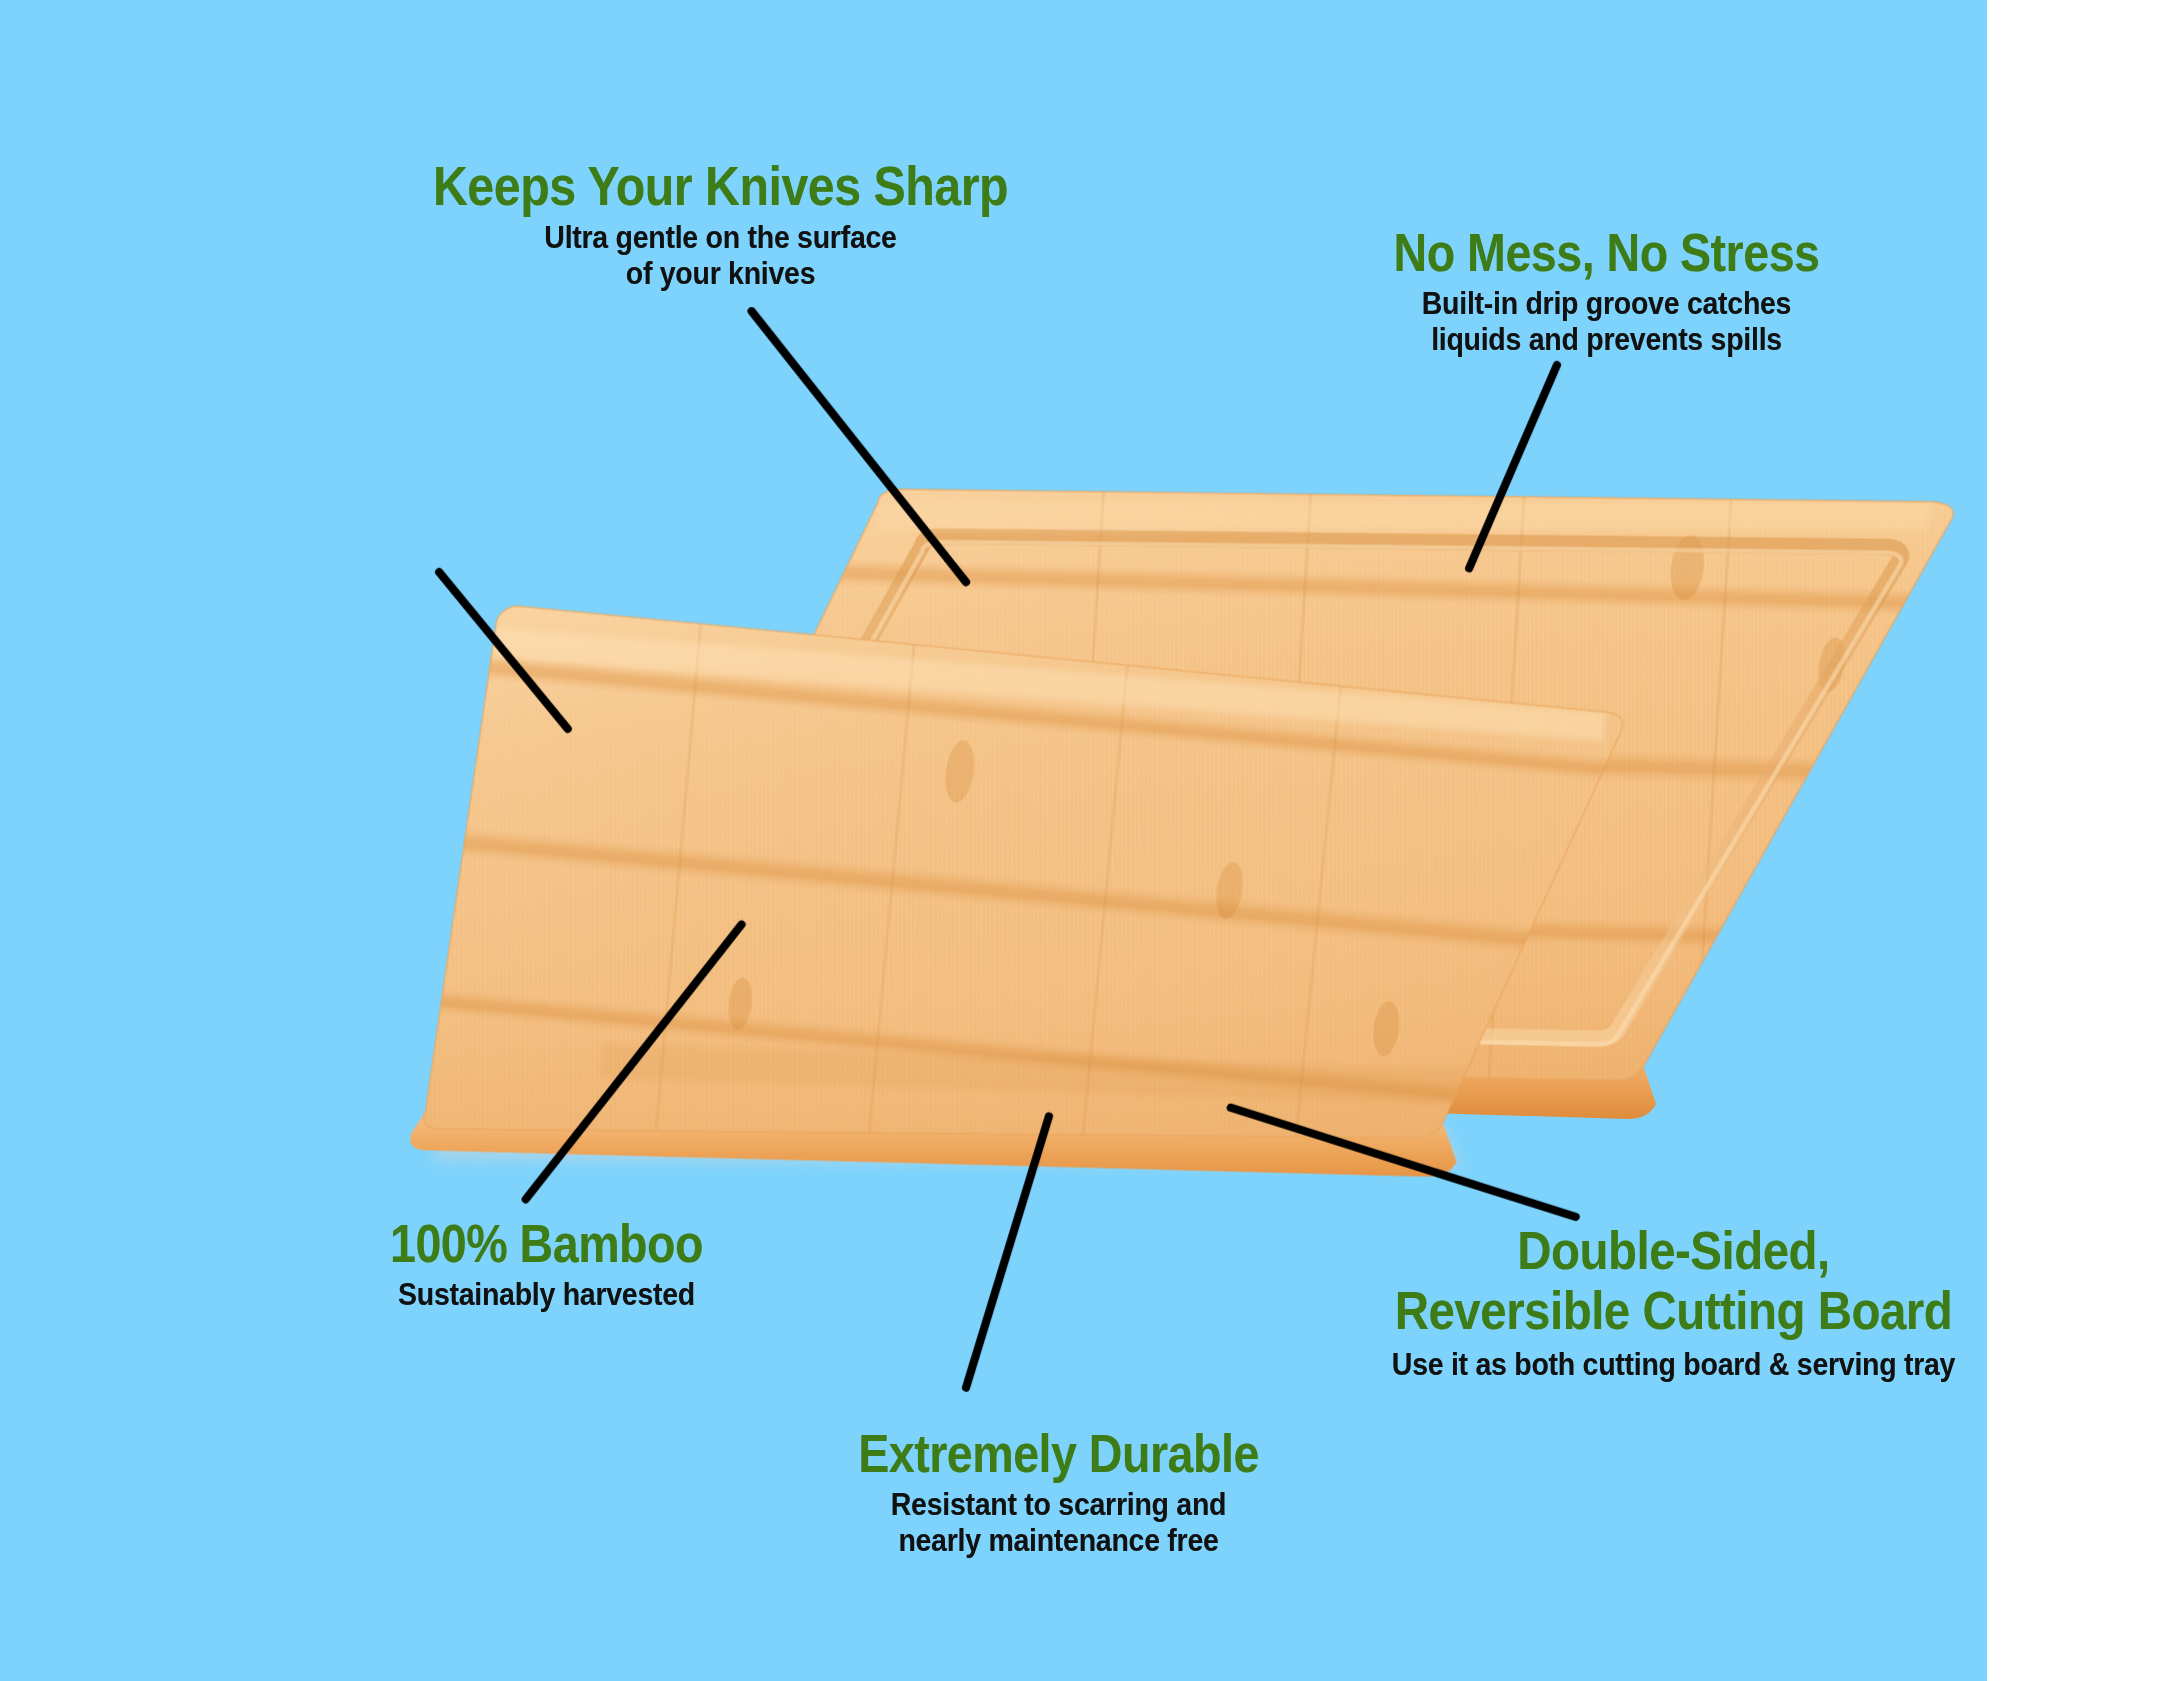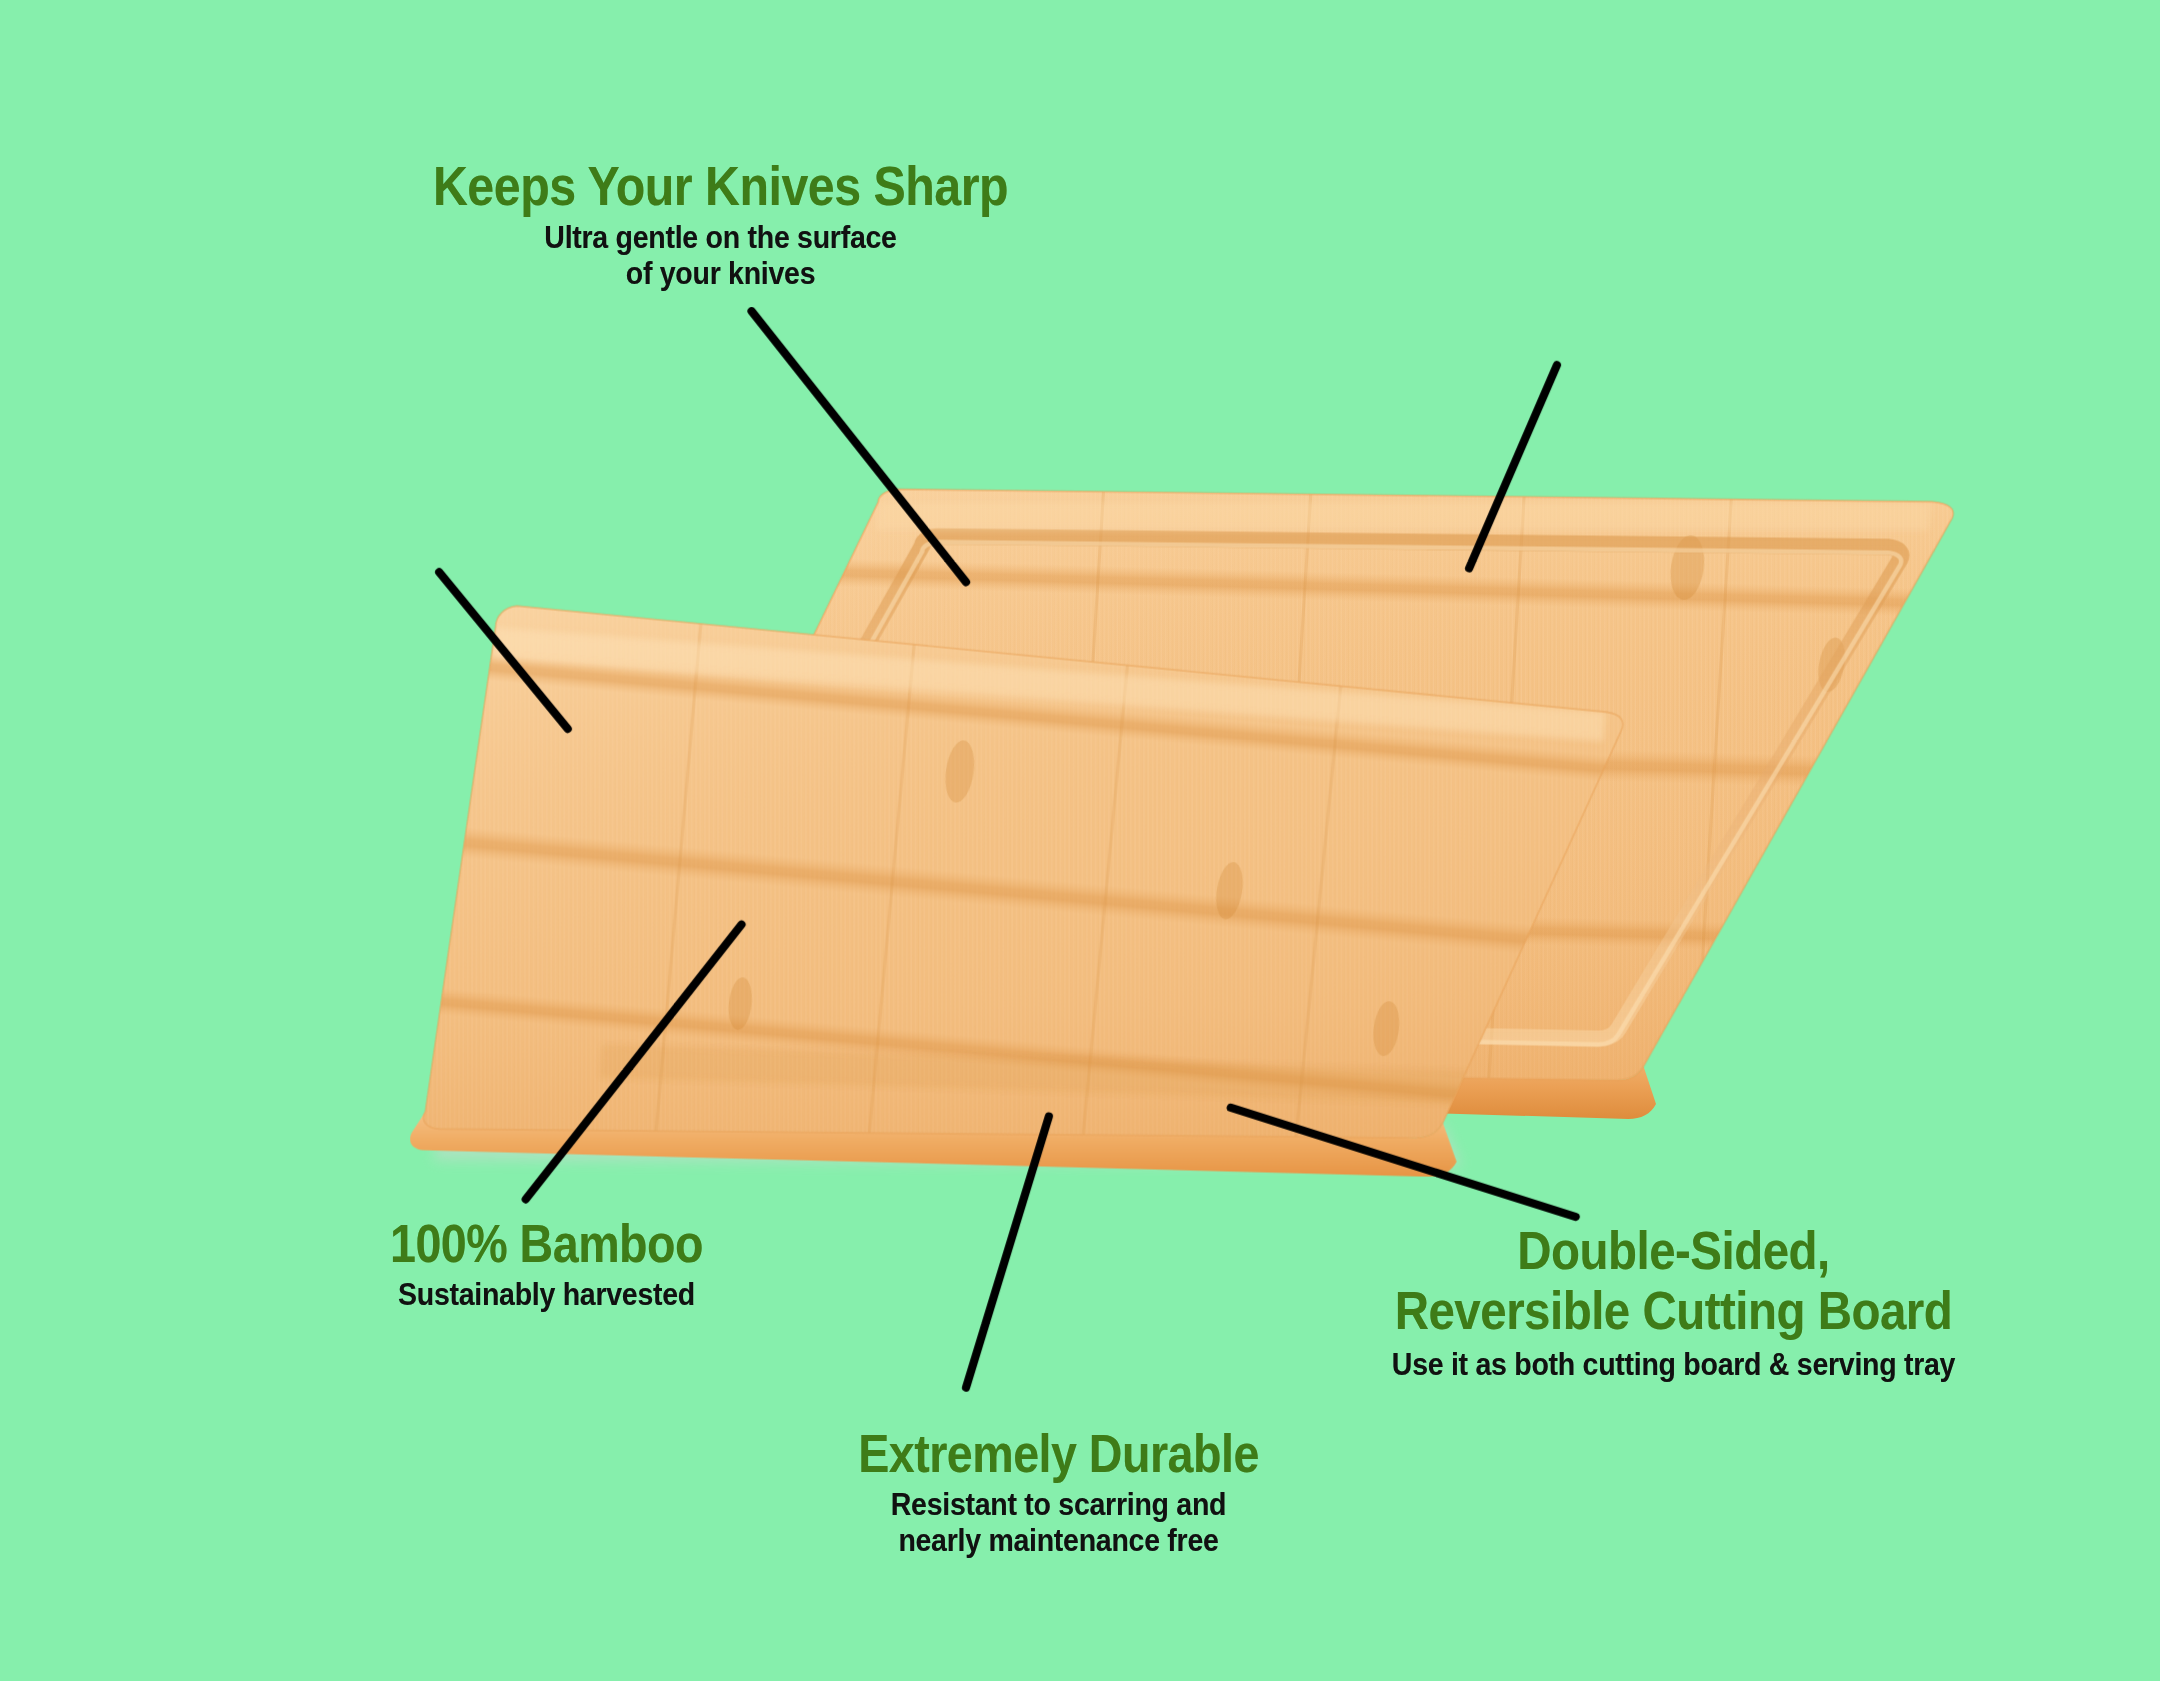--- a/index.html
+++ b/index.html
@@ -3,21 +3,21 @@
 <meta charset="utf-8">
 <title>Bamboo Cutting Board Infographic</title>
 <style>
   html,body{margin:0;padding:0;}
   body{
     width:2183px;height:1681px;
     background:#ffffff;
     font-family:"Liberation Sans","DejaVu Sans",sans-serif;
     position:relative;overflow:hidden;
   }
-  #stage{position:absolute;left:0;top:0;width:2160px;height:1681px;background:#86efac;}
+  #stage{position:absolute;left:0;top:0;width:1987px;height:1681px;background:#7dd3fc;}
 
   
   .callout{position:absolute;}
   .headline{
     color:#3E7C18;
     font-weight:700;
     font-size:53px;
     line-height:1.02;
     letter-spacing:-0.6px;
     white-space:nowrap;
@@ -276,20 +276,27 @@
   </svg>
 
   <div class="callout" id="co-knives">
     <div class="headline ctr c">Keeps Your Knives Sharp</div>
     <div class="sub ctr">
       <div>Ultra gentle on the surface</div>
       <div>of your knives</div>
     </div>
   </div>
 
+  <div class="callout" id="co-nomess">
+    <div class="headline ctr c">No Mess, No Stress</div>
+    <div class="sub ctr">
+      <div>Built-in drip groove catches</div>
+      <div>liquids and prevents spills</div>
+    </div>
+  </div>
 
 
   <div class="callout" id="co-bamboo">
     <div class="headline ctr c">100% Bamboo</div>
     <div class="sub ctr">
       <div>Sustainably harvested</div>
     </div>
   </div>
 
   <div class="callout" id="co-durable">

